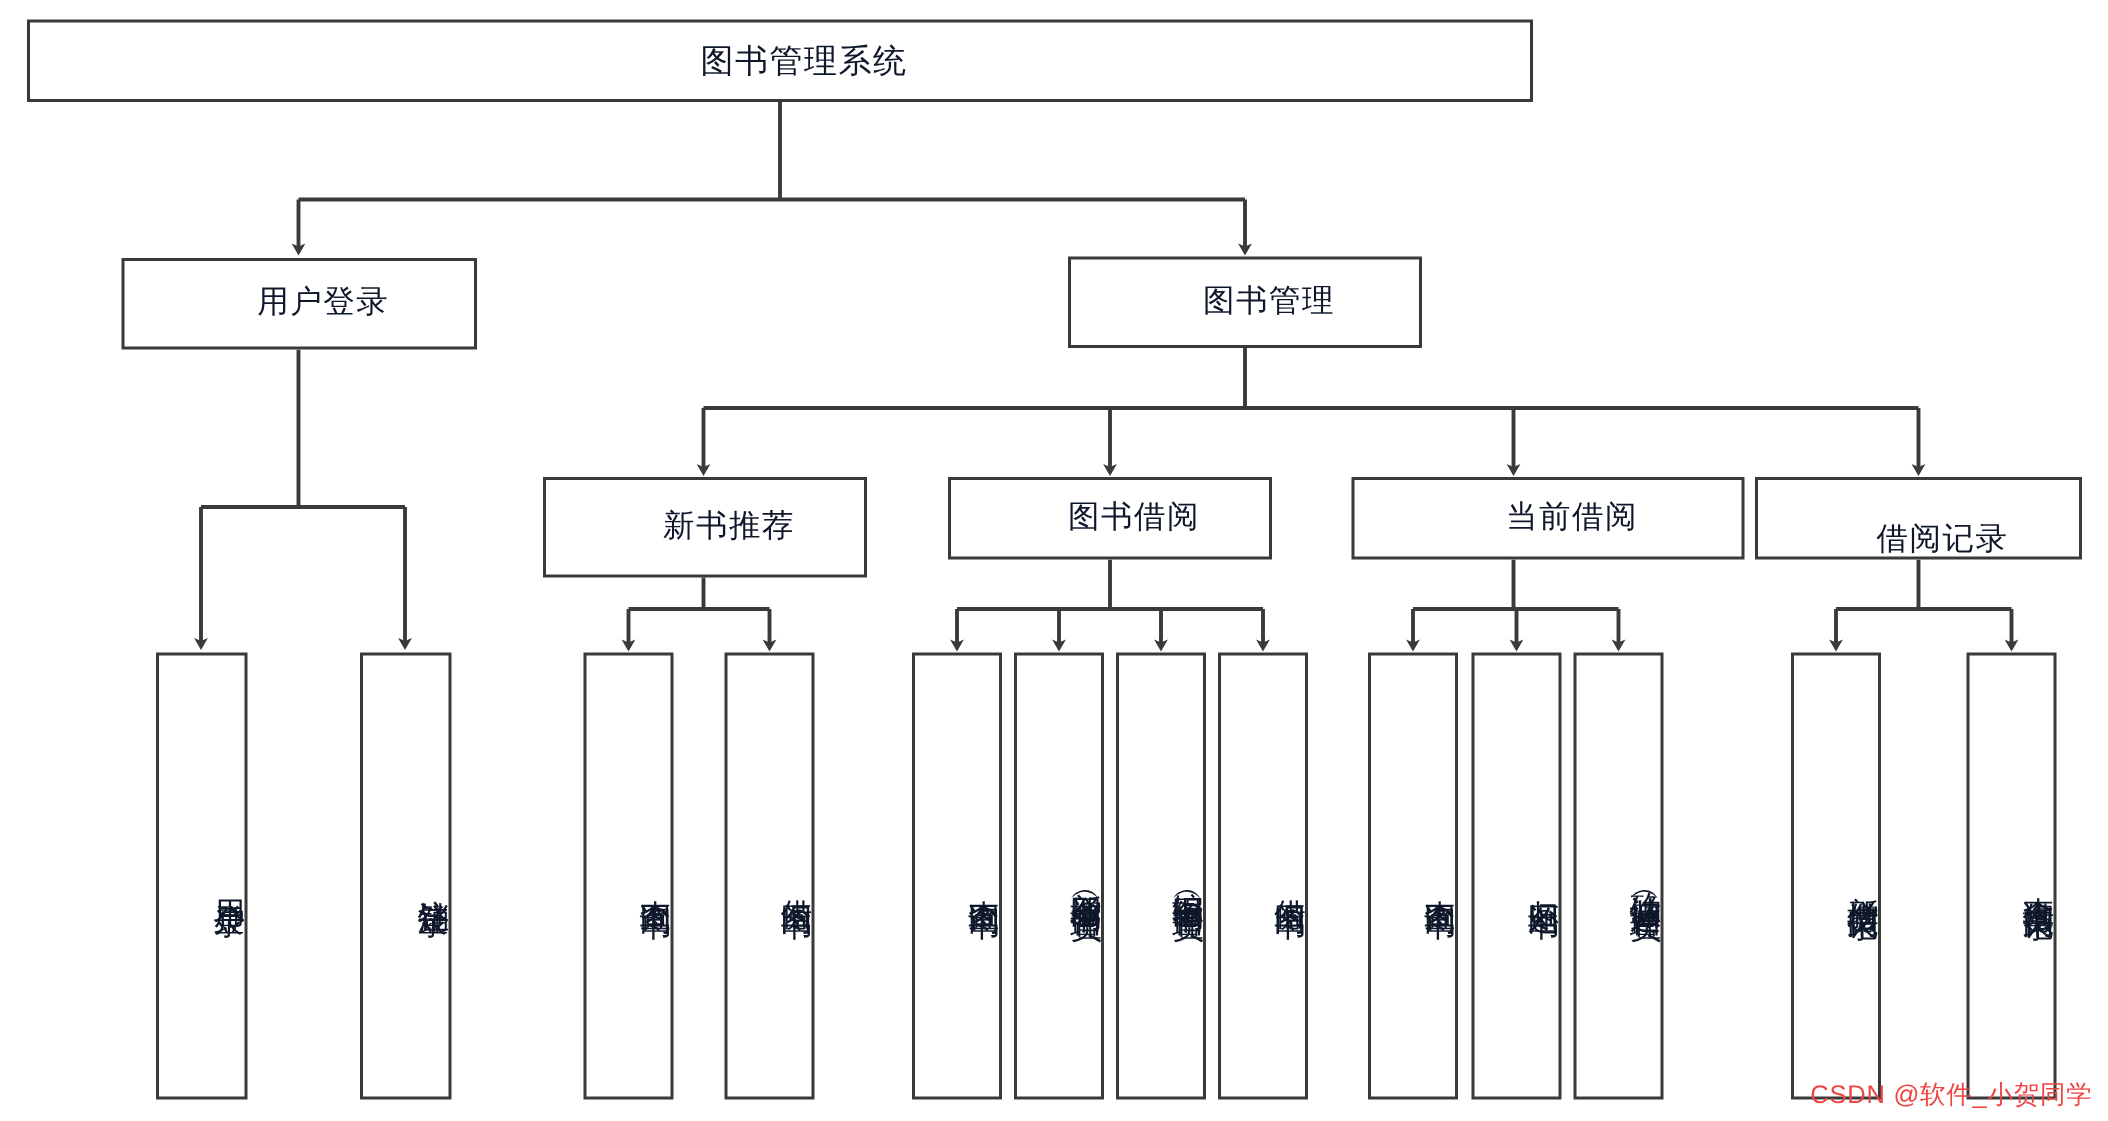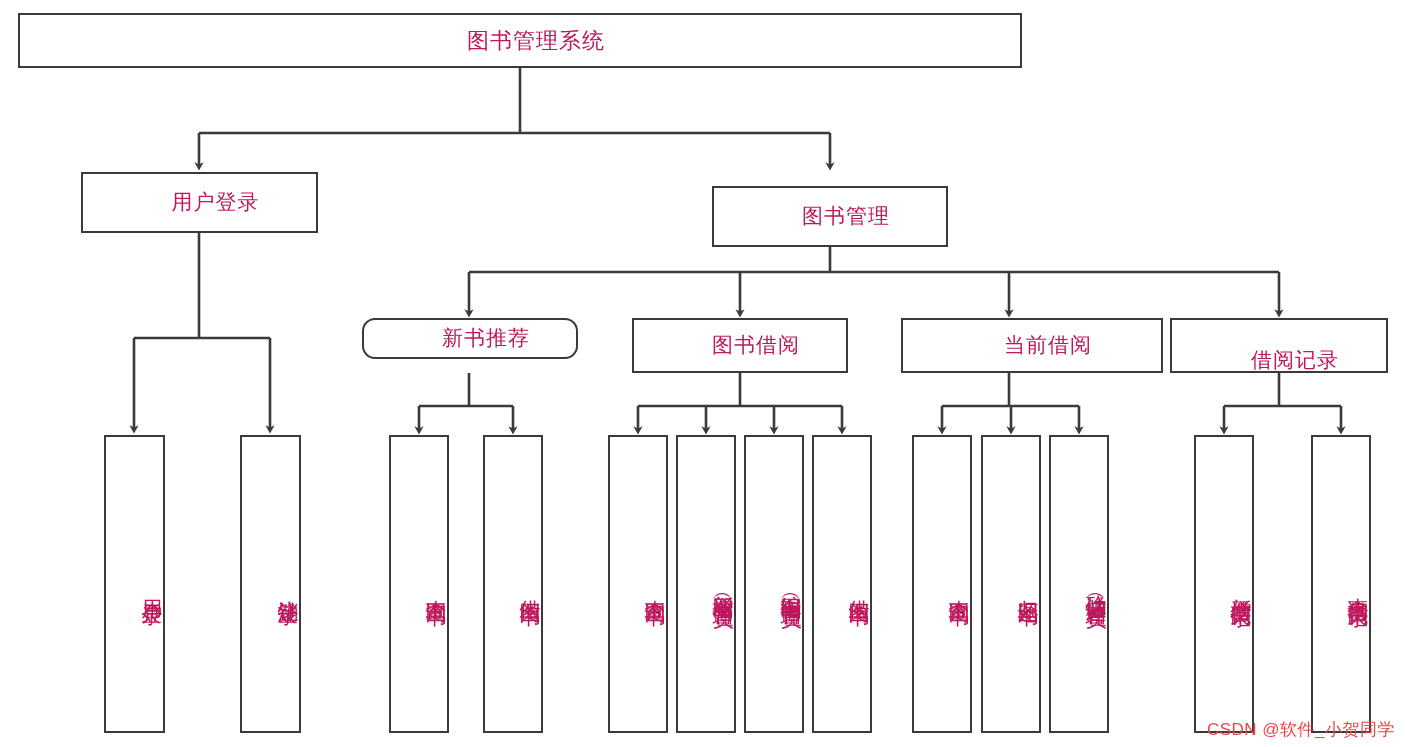--- a/index.html
+++ b/index.html
@@ -26,21 +26,21 @@
     pointer-events: none;
   }
   .node {
     position: absolute;
     box-sizing: border-box;
     background: #ffffff;
     border: 2px solid #3a3a3a;
     display: flex;
     align-items: center;
     justify-content: center;
-    color: #be185d;
+    color: #0f172a;
     padding-left: 32px;
   }
   .node.horiz {
     font-size: 21px;
     letter-spacing: 1px;
   }
   .node.vert {
     writing-mode: vertical-rl;
     text-orientation: upright;
     font-size: 21px;
@@ -121,25 +121,25 @@
     </g>
   </svg>
 
   <div class="node horiz root" style="left:18px; top:13px; width:1004px; height:55px;">
     <span class="label">图书管理系统</span>
   </div>
 
   <div class="node horiz" style="left:81px; top:172px; width:237px; height:61px;">
     <span class="label">用户登录</span>
   </div>
-  <div class="node horiz" style="left:712px; top:186px; width:236px; height:61px;">
+  <div class="node horiz" style="left:712px; top:171px; width:236px; height:61px;">
     <span class="label">图书管理</span>
   </div>
 
-  <div class="node horiz" style="left:362px; top:318px; width:216px; height:41px;border-radius:13px;">
+  <div class="node horiz" style="left:362px; top:318px; width:216px; height:67px;">
     <span class="label">新书推荐</span>
   </div>
   <div class="node horiz" style="left:632px; top:318px; width:216px; height:55px;">
     <span class="label">图书借阅</span>
   </div>
   <div class="node horiz" style="left:901px; top:318px; width:262px; height:55px;">
     <span class="label">当前借阅</span>
   </div>
   <div class="node horiz" style="left:1170px; top:318px; width:218px; height:55px;align-items:flex-end;">
     <span class="label">借阅记录</span>

